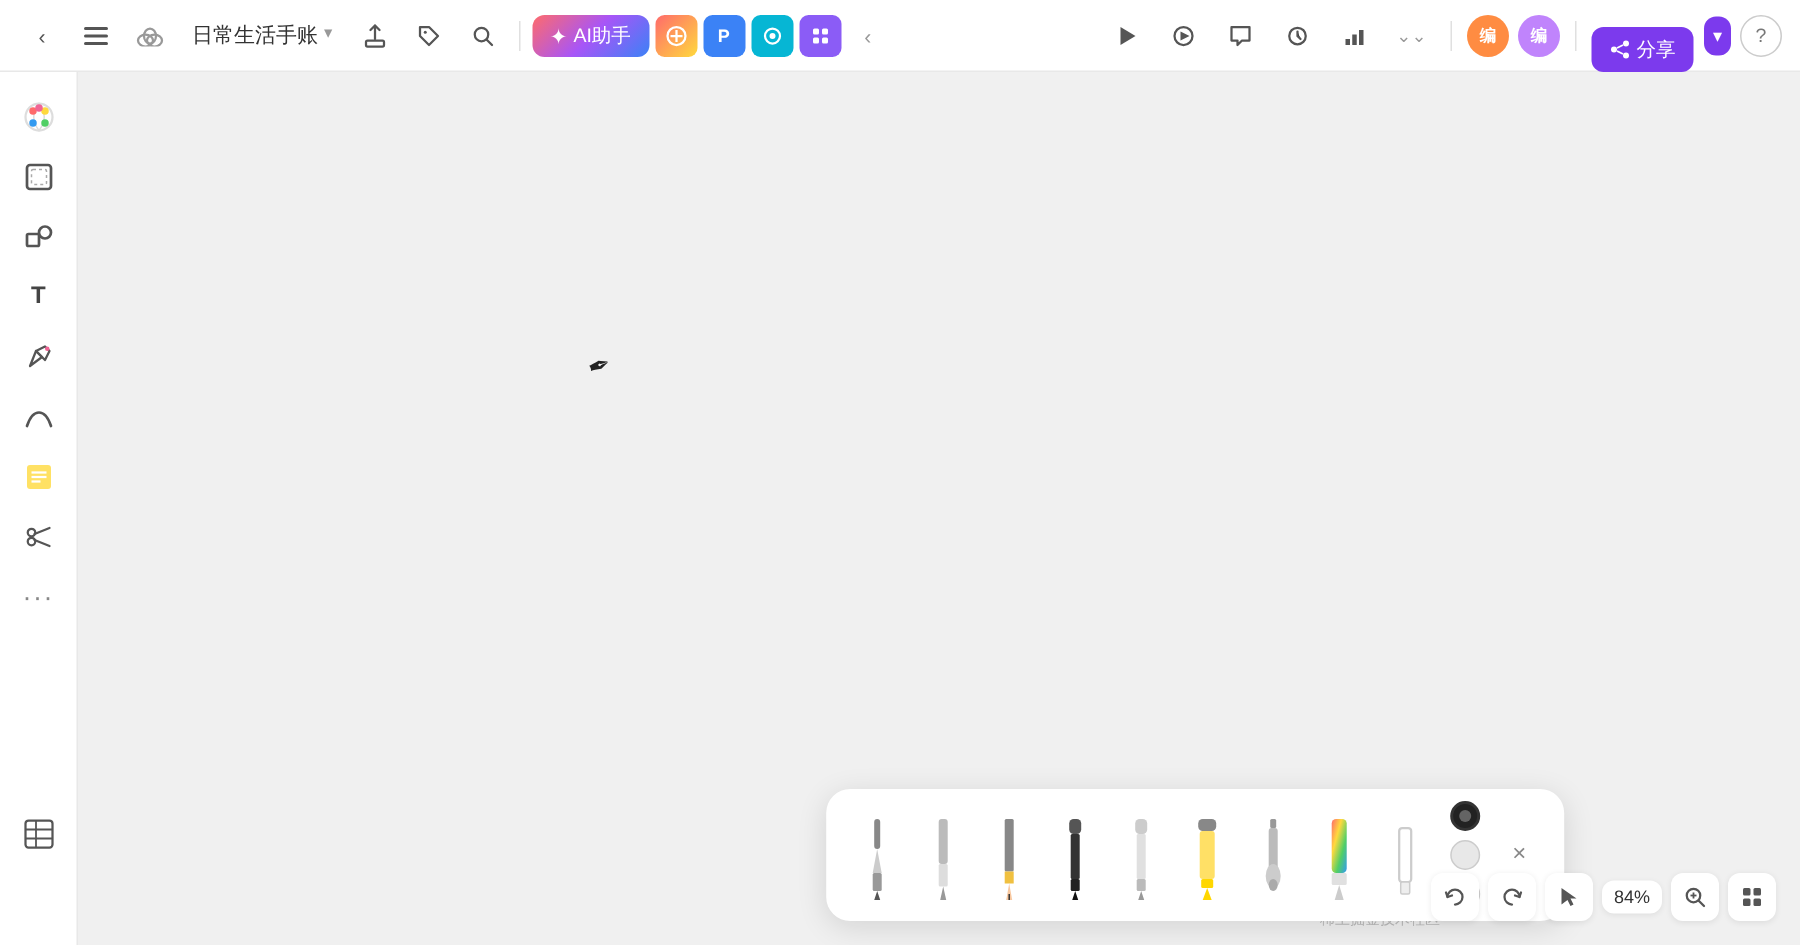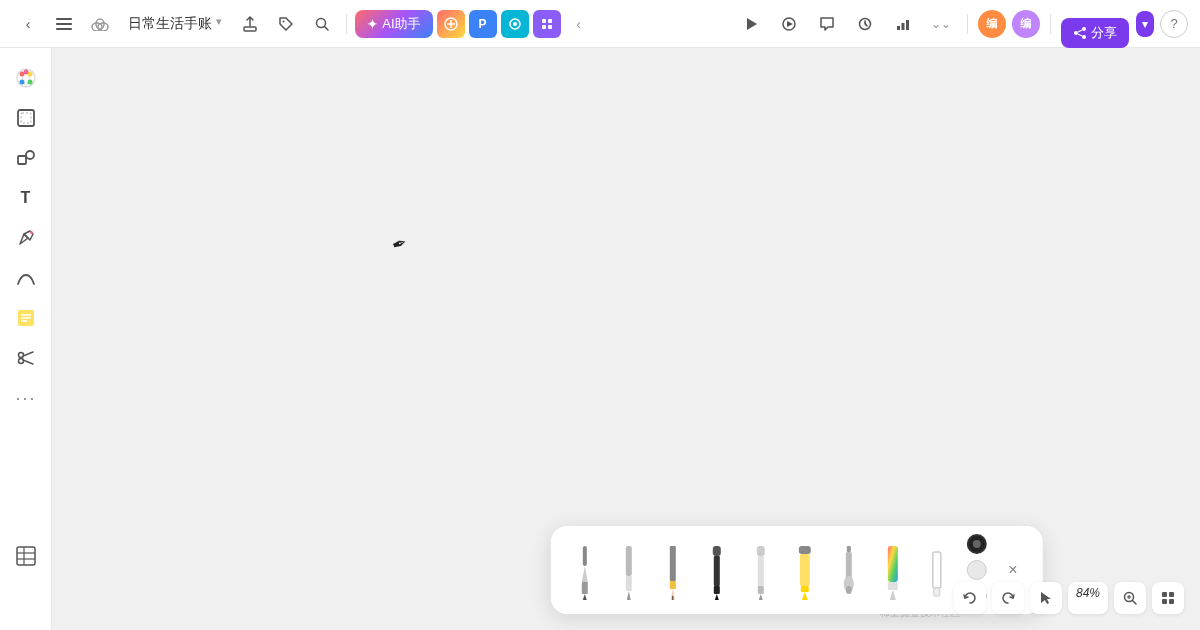--- a/index.html
+++ b/index.html
@@ -125,21 +125,21 @@
     .color-dot {
       width: 20px; height: 20px; border-radius: 50%; border: 2px solid #333; cursor: pointer;
       display: flex; align-items: center; justify-content: center;
     }
     .color-dot-white { width: 20px; height: 20px; border-radius: 50%; background: #e8e8e8; cursor: pointer; border: 1.5px solid #ccc; }
     .color-dot-red { width: 20px; height: 20px; border-radius: 50%; background: #e53e3e; cursor: pointer; border: 1.5px solid #ccc; }
 
     
     .bottom-right-bar {
       position: absolute; bottom: 16px; right: 16px;
-      display: flex; gap: 6px; z-index: 200; font-style: italic;
+      display: flex; align-items: center; gap: 6px; z-index: 200;
     }
     .br-btn {
       width: 32px; height: 32px; border-radius: 8px; border: none; background: #fff;
       cursor: pointer; display: flex; align-items: center; justify-content: center;
       font-size: 14px; color: #555; box-shadow: 0 1px 4px rgba(0,0,0,0.08);
     }
     .zoom-label {
       background: #fff; border-radius: 8px; padding: 4px 8px; font-size: 12px;
       color: #333; box-shadow: 0 1px 4px rgba(0,0,0,0.08); white-space: nowrap;
     }

